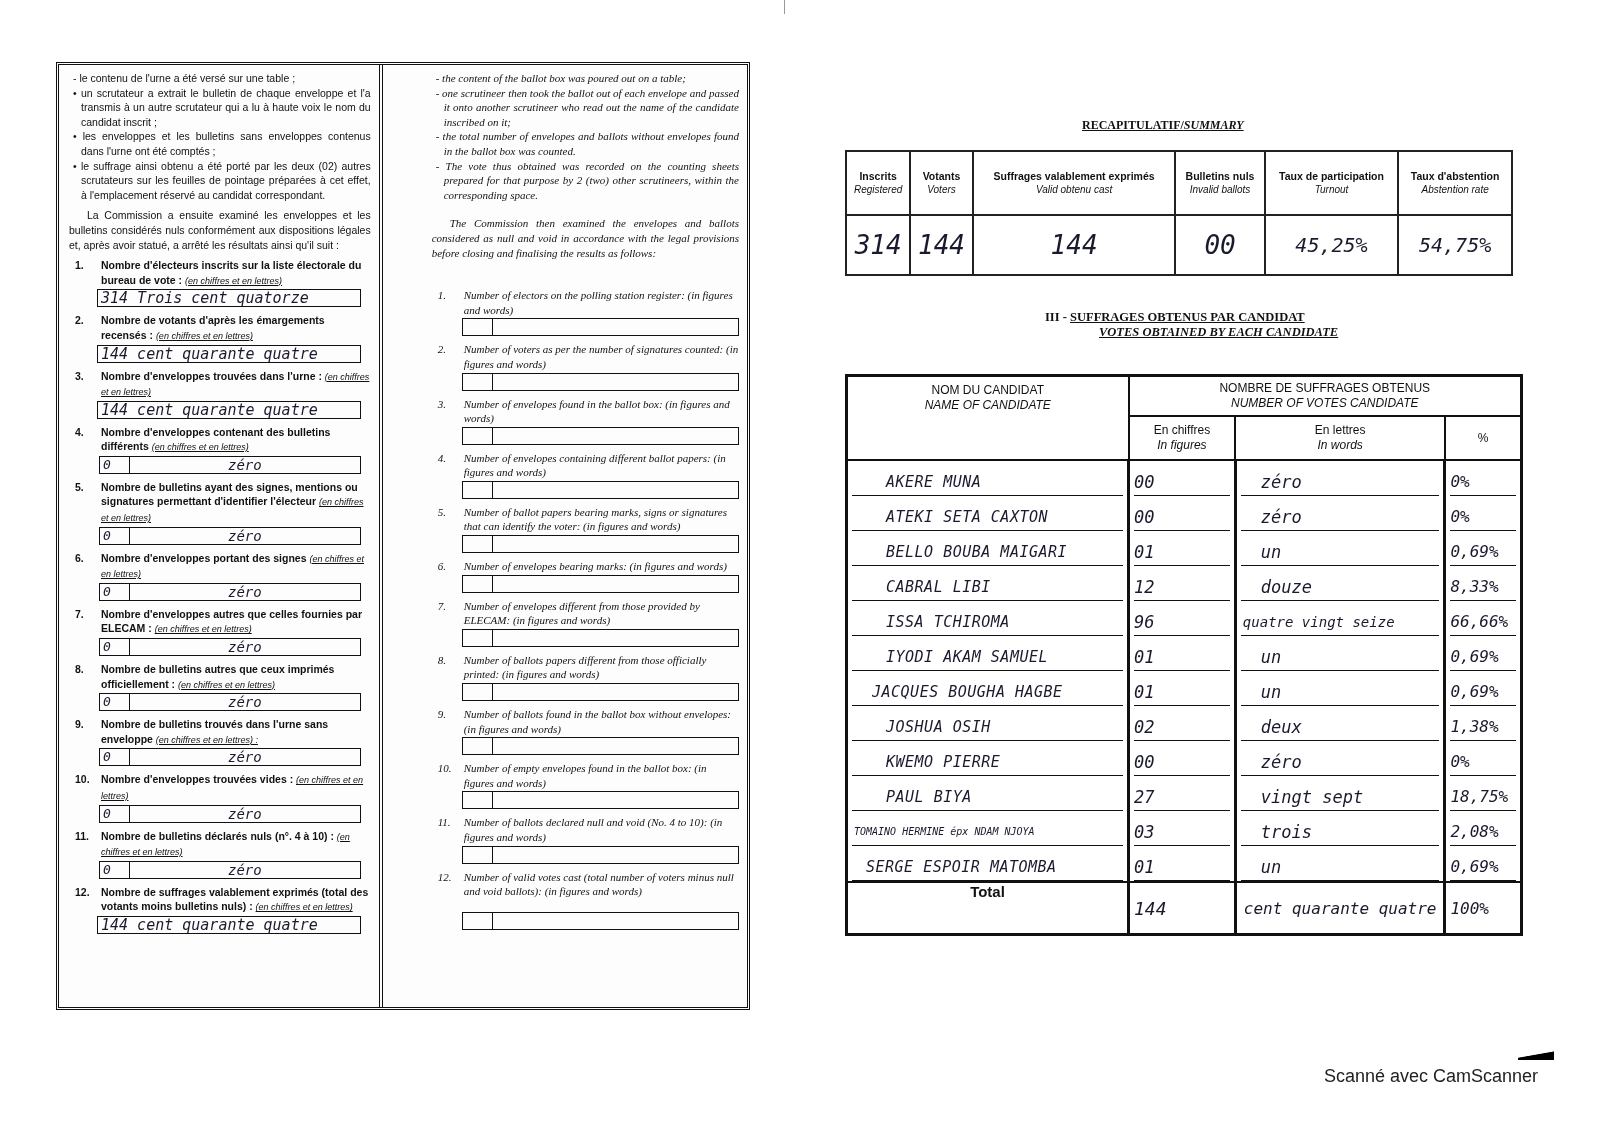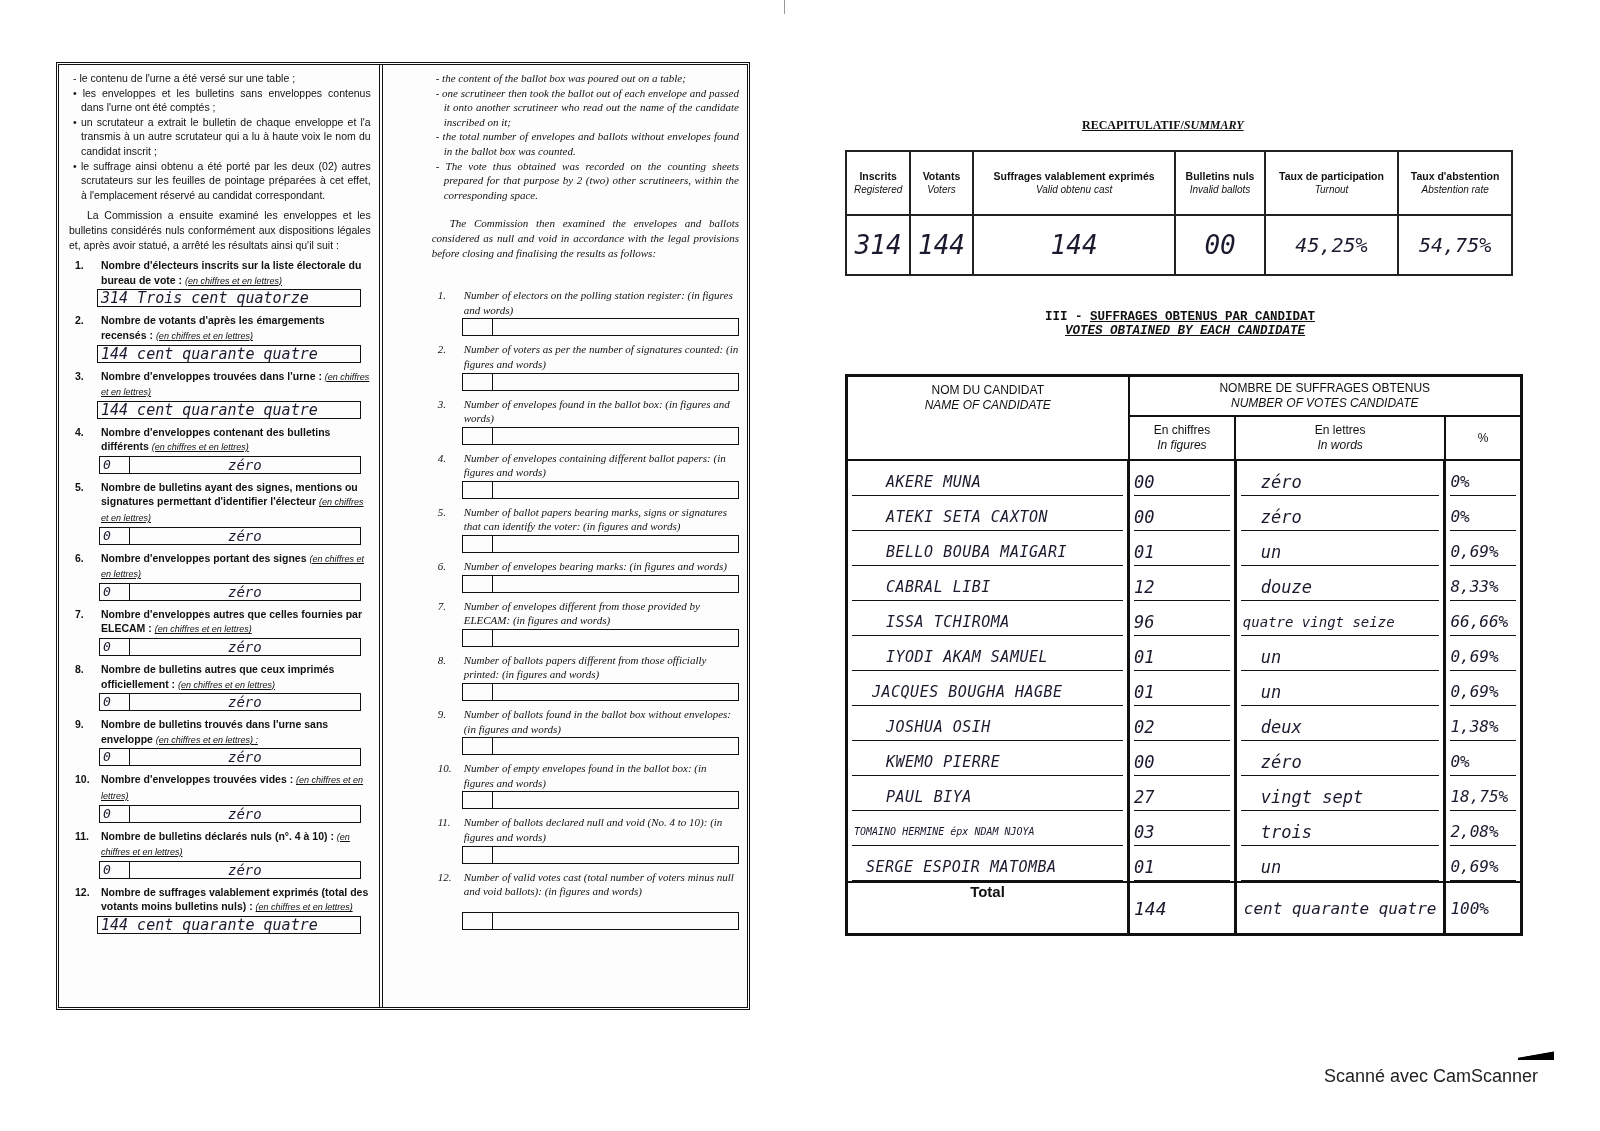--- a/index.html
+++ b/index.html
@@ -44,24 +44,24 @@
   .summary-table {
     position: absolute; left: 845px; top: 150px; width: 668px; font-size: 10.5px;
   }
   .summary-table th, .summary-table td { border: 2px solid #222; text-align: center; }
   .summary-table th { height: 60px; font-weight: bold; line-height: 14px; border-radius: 27px; }
   .summary-table th .en { font-style: italic; font-weight: normal; display: block; font-size: 10px; }
   .summary-table td { height: 56px; font-size: 26px; }
 
   .section-title {
     position: absolute; left: 1045px; top: 310px; font-weight: bold; font-size: 12.5px;
-    font-family: Liberation Mono, monospace;
+    font-family: Liberation Serif, serif;
   }
   .section-title .u { text-decoration: underline; }
-  .section-title .sub { display: block; margin-left: 20px; font-style: italic; text-decoration: underline; }
+  .section-title .sub { display: block; margin-left: 54px; font-style: italic; text-decoration: underline; }
 
   .cand-table {
     position: absolute; left: 845px; top: 374px; width: 678px; border: 3px solid #111; padding-left: 40px;
   }
   .cand-table th { border: 2px solid #111; font-weight: normal; font-size: 12px; line-height: 15px; }
   .cand-table th .en { font-style: italic; display: block; }
   .cand-table td { border-left: 3px solid #111; border-right: 3px solid #111; height: 35px; padding: 0 4px; vertical-align: bottom; }
   .cand-table td .cell { border-bottom: 1.5px solid #111; height: 28px; line-height: 30px; font-size: 17px; white-space: nowrap; overflow: hidden; }
   .cand-table td.name .cell { padding-left: 34px; font-size: 15px; letter-spacing: 0.5px; }
   .cand-table td.words .cell { padding-left: 20px; }
@@ -75,22 +75,22 @@
   .corner-mark { position: absolute; left: 1518px; top: 1050px; width: 36px; height: 10px; background: linear-gradient(170deg, transparent 45%, #000 50%); }
 </style>
 </head>
 <body>
 
 <div class="fold-mark"></div>
 
 <div class="left-page">
   <div class="col col-fr">
     <div class="bullet">- le contenu de l'urne a été versé sur une table ;</div>
+    <div class="bullet">• un scrutateur a extrait le bulletin de chaque enveloppe et l'a transmis à un autre scrutateur qui a lu à haute voix le nom du candidat inscrit ;</div>
     <div class="bullet">• les enveloppes et les bulletins sans enveloppes contenus dans l'urne ont été comptés ;</div>
-    <div class="bullet">• un scrutateur a extrait le bulletin de chaque enveloppe et l'a transmis à un autre scrutateur qui a lu à haute voix le nom du candidat inscrit ;</div>
     <div class="bullet">• le suffrage ainsi obtenu a été porté par les deux (02) autres scrutateurs sur les feuilles de pointage préparées à cet effet, à l'emplacement réservé au candidat correspondant.</div>
     <div class="para">La Commission a ensuite examiné les enveloppes et les bulletins considérés nuls conformément aux dispositions légales et, après avoir statué, a arrêté les résultats ainsi qu'il suit :</div>
 
     <div class="item">
       <div class="item-label">
           <span class="item-num">1.</span>
           <span class="item-text"><b>Nombre d'électeurs inscrits sur la liste électorale du bureau de vote :</b> <span class="sub">(en chiffres et en lettres)</span></span>
         </div>
       <div class="answer-box wide">
           <span class="ans-full hand">314 Trois cent quatorze</span>

